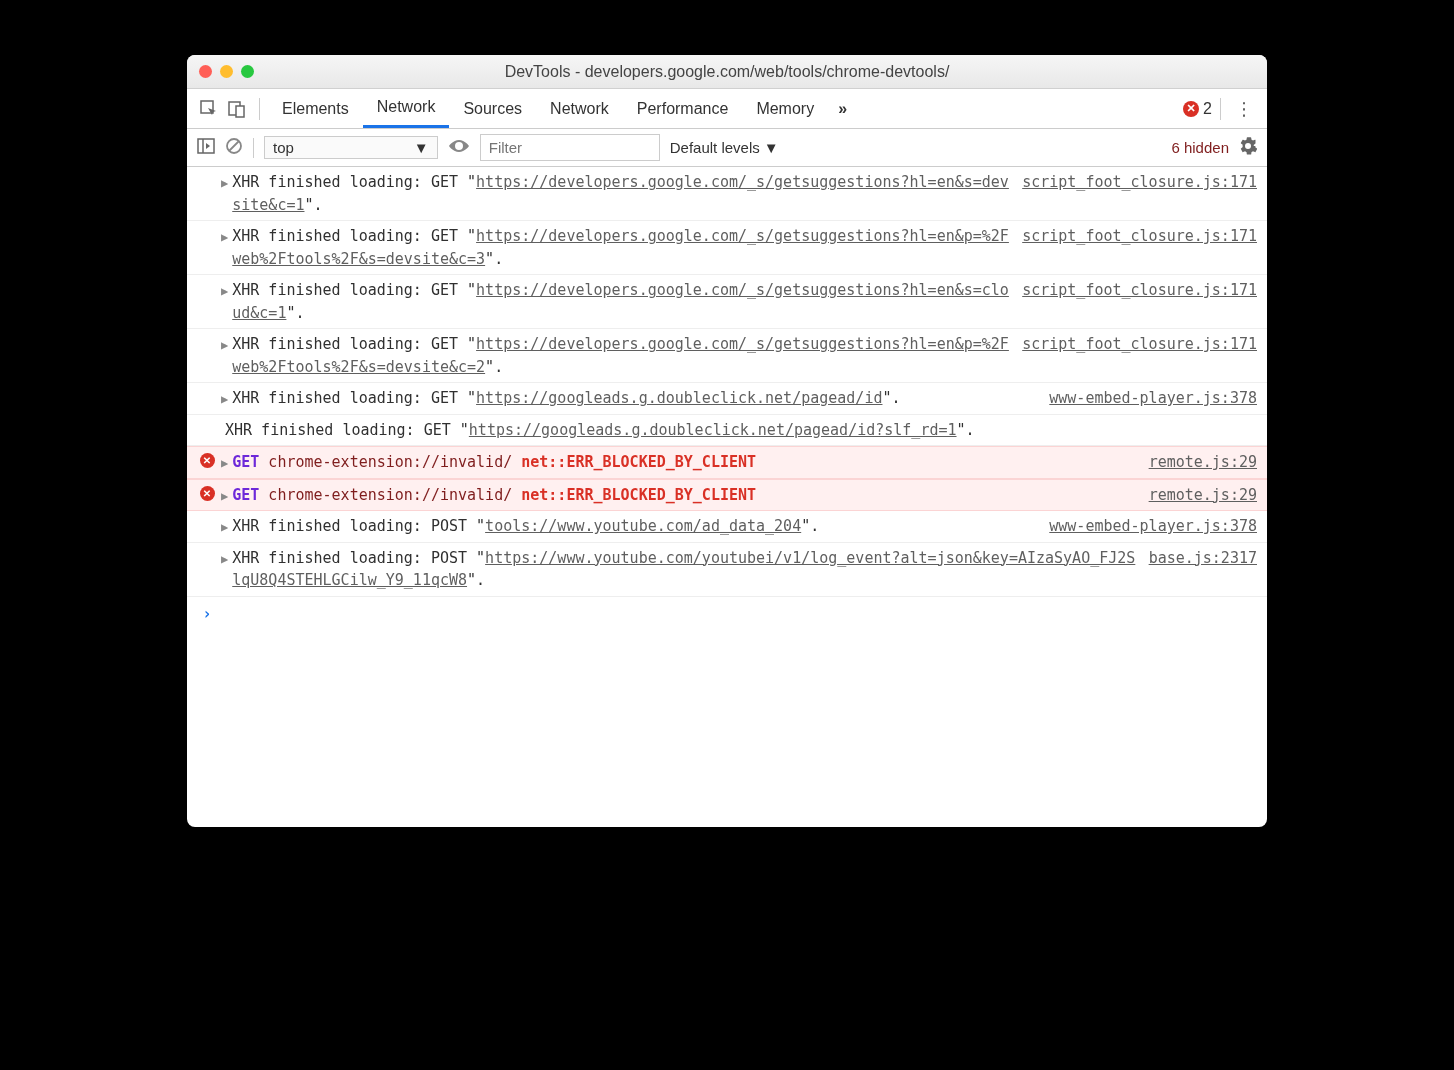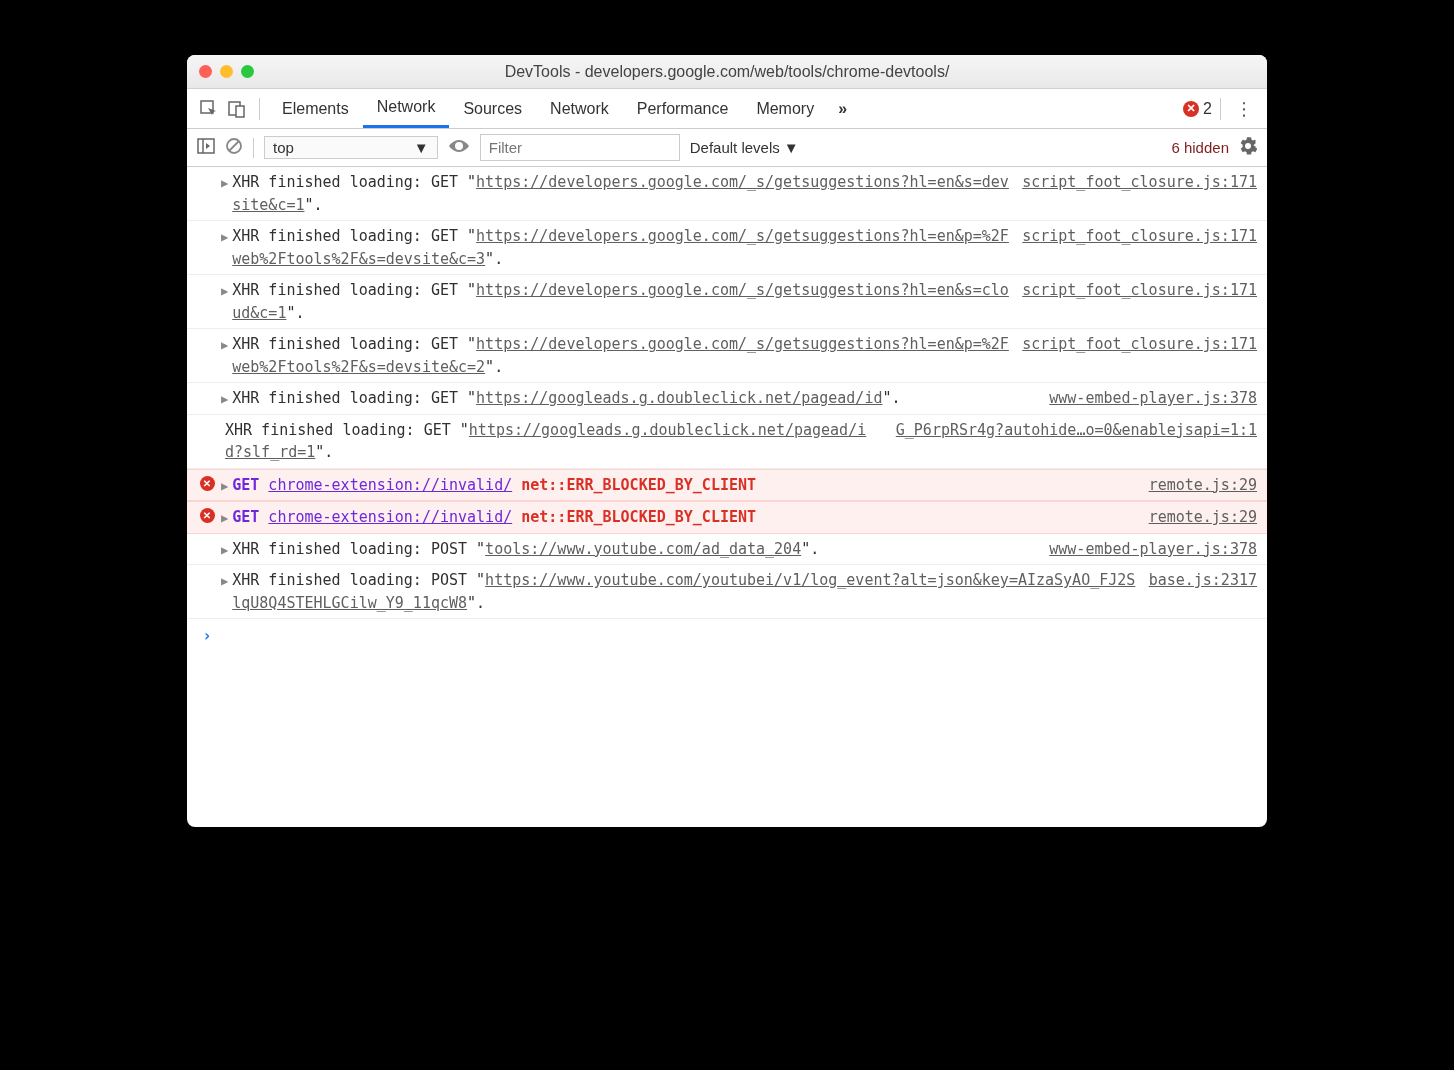--- a/index.html
+++ b/index.html
@@ -91,21 +91,21 @@
   border: 1px solid #ccc;
   padding: 2px 8px;
   background: #fafafa;
   font-size: 15px;
 }
 .eye { color: #666; }
 .filter-input {
   border: 1px solid #ccc;
   padding: 4px 8px;
   font-size: 15px;
-  width: 200px;
+  width: 180px;
   color: #999;
   background: #fff;
 }
 .levels { display: flex; align-items: center; gap: 4px; }
 .hidden-count { margin-left: auto; color: #7f1d1d; }
 .gear { color: #555; }
 
 .console {
   font-family: Menlo, Consolas, monospace;
   font-size: 15px;
@@ -130,21 +130,21 @@
   font-family: -apple-system, Arial, sans-serif;
   font-weight: bold;
 }
 .row .msg { flex: 1; word-break: break-all; display: flex; }
 .row .disclosure { color: #888; margin-right: 4px; flex-shrink:0; font-size: 12px; padding-top:3px; }
 .row .source { color: #5f5f5f; text-decoration: underline; margin-left: 12px; white-space: nowrap; flex-shrink: 0; align-self: flex-start; }
 .msg-body { flex: 1; }
 .msg-body .plain { color: #303030; }
 .msg-body .link { color: #5f5f5f; text-decoration: underline; }
 .msg-body .err-method { color: #6d28d9; font-weight: bold; }
-.msg-body .err-url { color: #6d28d9; text-decoration: underline; }
+.msg-body .err-url { color: #7f1d1d; }
 .msg-body .err-status { color: #d93025; font-weight: bold; }
 .prompt-row {
   display:flex; padding: 6px 10px 6px 6px;
 }
 .prompt-row .caret { color: #1a73e8; font-weight:bold; width:28px; text-align:center; }
 </style>
 </head>
 <body>
 
 <div class="window">
@@ -266,21 +266,20 @@
           <span class="disclosure">▶</span>
           <div class="msg-body"><span class="plain">XHR finished loading: GET "</span><span class="link">https://googleads.g.doubleclick.net/pagead/id</span><span class="plain">".</span></div>
           <a class="source">www-embed-player.js:378</a>
         </div>
       </div>
       <div class="row">
         <div class="gutter"></div>
         <div class="msg">
           <span class="disclosure"></span>
           <div class="msg-body"><span class="plain">XHR finished loading: GET "</span><span class="link">https://googleads.g.doubleclick.net/pagead/id?slf_rd=1</span><span class="plain">".</span></div>
-          <a class="source">G_P6rpRSr4g?autohide…o=0&amp;enablejsapi=1:1</a>
         </div>
       </div>
       <div class="row error">
         <div class="gutter">
           <div class="err-ico">✕</div>
         </div>
         <div class="msg">
           <span class="disclosure">▶</span>
           <div class="msg-body"><span class="err-method">GET </span><span class="err-url">chrome-extension://invalid/</span><span class="err-status"> net::ERR_BLOCKED_BY_CLIENT</span></div>
           <a class="source">remote.js:29</a>

